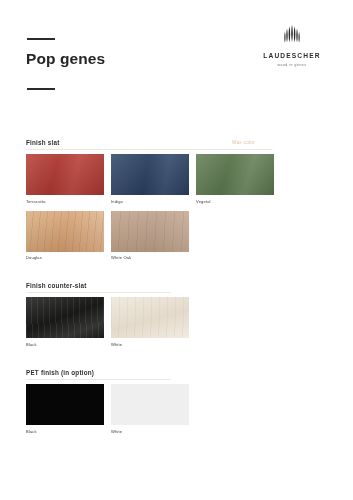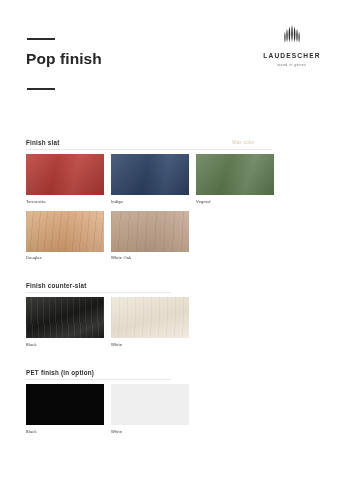--- a/index.html
+++ b/index.html
@@ -202,21 +202,21 @@
 </style>
 </head>
 <body>
 
 <div class="page">
 
   <div class="header">
 
     <div class="rule-top"></div>
 
-    <div class="page-title">Pop finish</div>
+    <div class="page-title">Pop genes</div>
 
     <div class="rule-bottom"></div>
 
     <div class="brand">
       <svg class="brand-mark" viewBox="0 0 20 24">
         <g fill="#2c2c2c">
           <path d="M10 0.6c.5 2.6.8 5.6.8 8.8s-.3 6.2-.8 8.8c-.5-2.6-.8-5.6-.8-8.8S9.5 3.2 10 .6z"></path>
           <path d="M7.4 2.2c.5 2.4.8 5.2.8 8.1s-.3 5.7-.8 8.1c-.5-2.4-.8-5.2-.8-8.1s.3-5.7.8-8.1z"></path>
           <path d="M12.6 2.2c.5 2.4.8 5.2.8 8.1s-.3 5.7-.8 8.1c-.5-2.4-.8-5.2-.8-8.1s.3-5.7.8-8.1z"></path>
           <path d="M5 4.6c.45 2.1.7 4.5.7 7s-.25 4.9-.7 7c-.45-2.1-.7-4.5-.7-7s.25-4.9.7-7z"></path>

